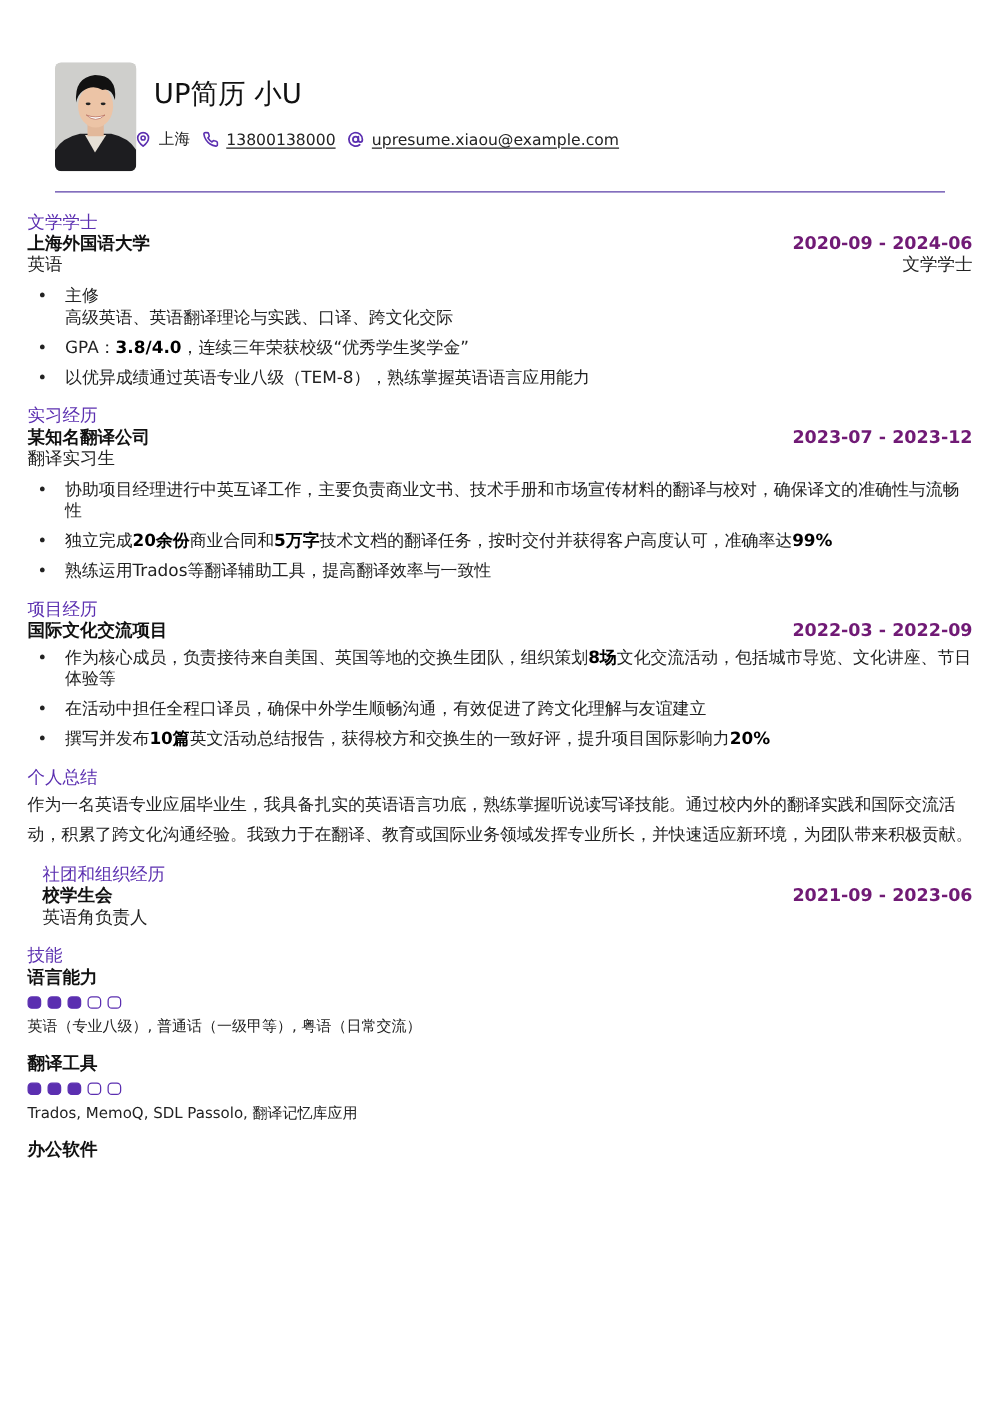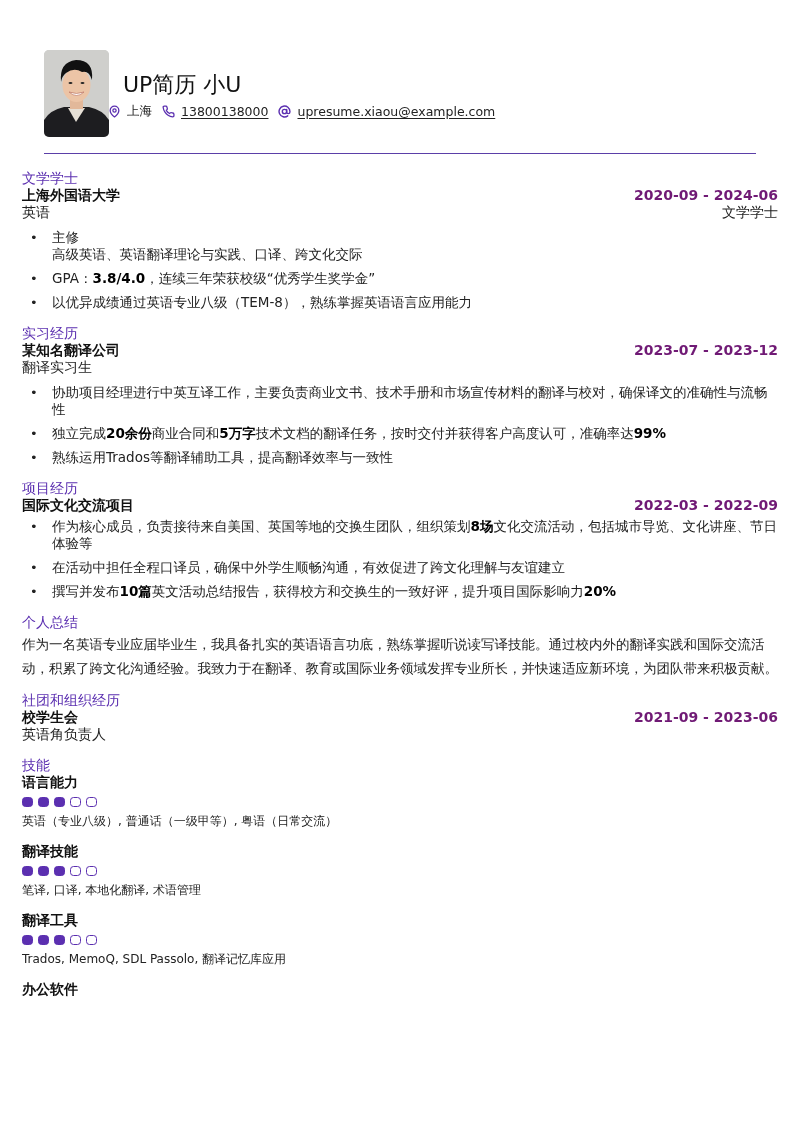--- a/index.html
+++ b/index.html
@@ -28,21 +28,21 @@
       width: 65px;
       height: 87px;
       border-radius: 5px;
       overflow: hidden;
       background: #cfcfcd;
     }
     .photo svg { display: block; }
     .name {
       position: absolute;
       left: 101px;
-      top: 70px;
+      top: 60px;
       font-size: 22px;
       font-weight: 500;
       color: #111;
       letter-spacing: 0;
     }
     .contacts {
       position: absolute;
       left: 86px;
       top: 103px;
       display: flex;
@@ -280,21 +280,21 @@
         <span>撰写并发布</span><b>10篇</b><span>英文活动总结报告，获得校方和交换生的一致好评，提升项目国际影响力</span><b>20%</b>
       </li>
     </ul>
   </div>
 
   <div class="section" style="margin-top:14px;">
     <div class="section-title">个人总结</div>
     <div class="summary">作为一名英语专业应届毕业生，我具备扎实的英语语言功底，熟练掌握听说读写译技能。通过校内外的翻译实践和国际交流活动，积累了跨文化沟通经验。我致力于在翻译、教育或国际业务领域发挥专业所长，并快速适应新环境，为团队带来积极贡献。</div>
   </div>
 
-  <div class="section" style="margin-top:12px;">
+  <div class="section" style="margin-top:12px;margin-left:12px;">
     <div class="section-title">社团和组织经历</div>
     <div class="entry-head">
       <span class="entry-title">校学生会</span>
       <span class="entry-date">2021-09 - 2023-06</span>
     </div>
     <div class="entry-sub">
       <span>英语角负责人</span>
     </div>
   </div>
 
@@ -306,31 +306,20 @@
       <div class="dots">
           <span class="dot filled"></span>
           <span class="dot filled"></span>
           <span class="dot filled"></span>
           <span class="dot"></span>
           <span class="dot"></span>
         </div>
       <div class="skill-desc">英语（专业八级）, 普通话（一级甲等）, 粤语（日常交流）</div>
     </div>
 
-    <div class="skill" style="margin-top:14px;">
-      <div class="skill-name">翻译技能</div>
-      <div class="dots">
-          <span class="dot filled"></span>
-          <span class="dot filled"></span>
-          <span class="dot filled"></span>
-          <span class="dot"></span>
-          <span class="dot"></span>
-        </div>
-      <div class="skill-desc">笔译, 口译, 本地化翻译, 术语管理</div>
-    </div>
 
     <div class="skill" style="margin-top:14px;">
       <div class="skill-name">翻译工具</div>
       <div class="dots">
           <span class="dot filled"></span>
           <span class="dot filled"></span>
           <span class="dot filled"></span>
           <span class="dot"></span>
           <span class="dot"></span>
         </div>

